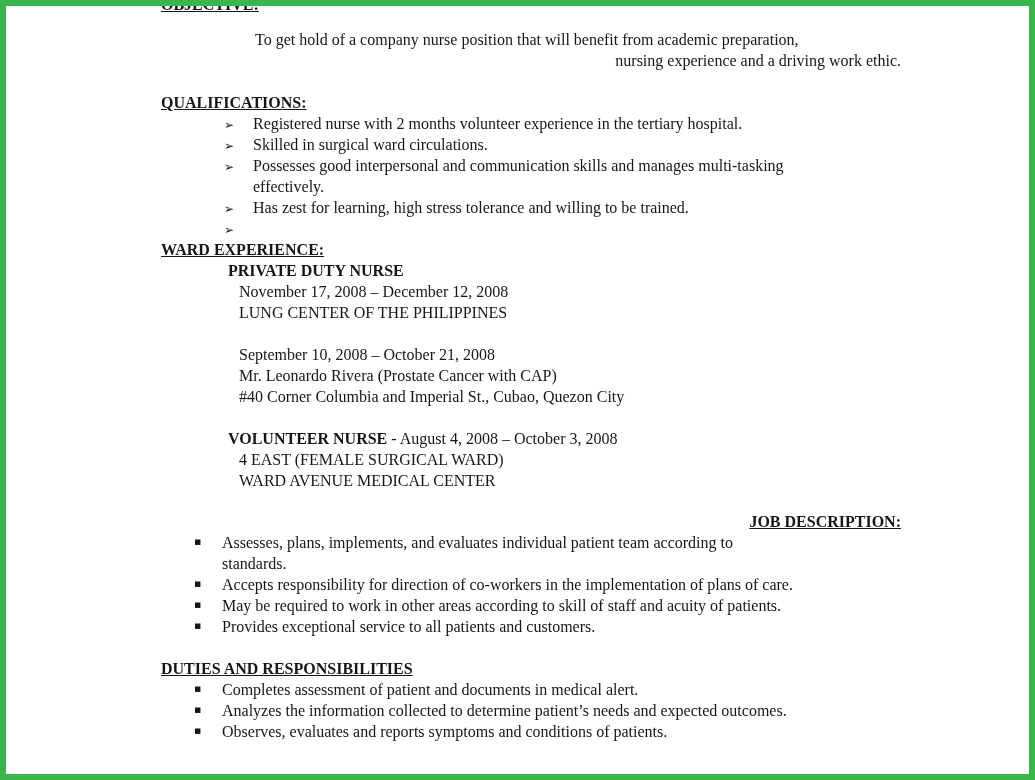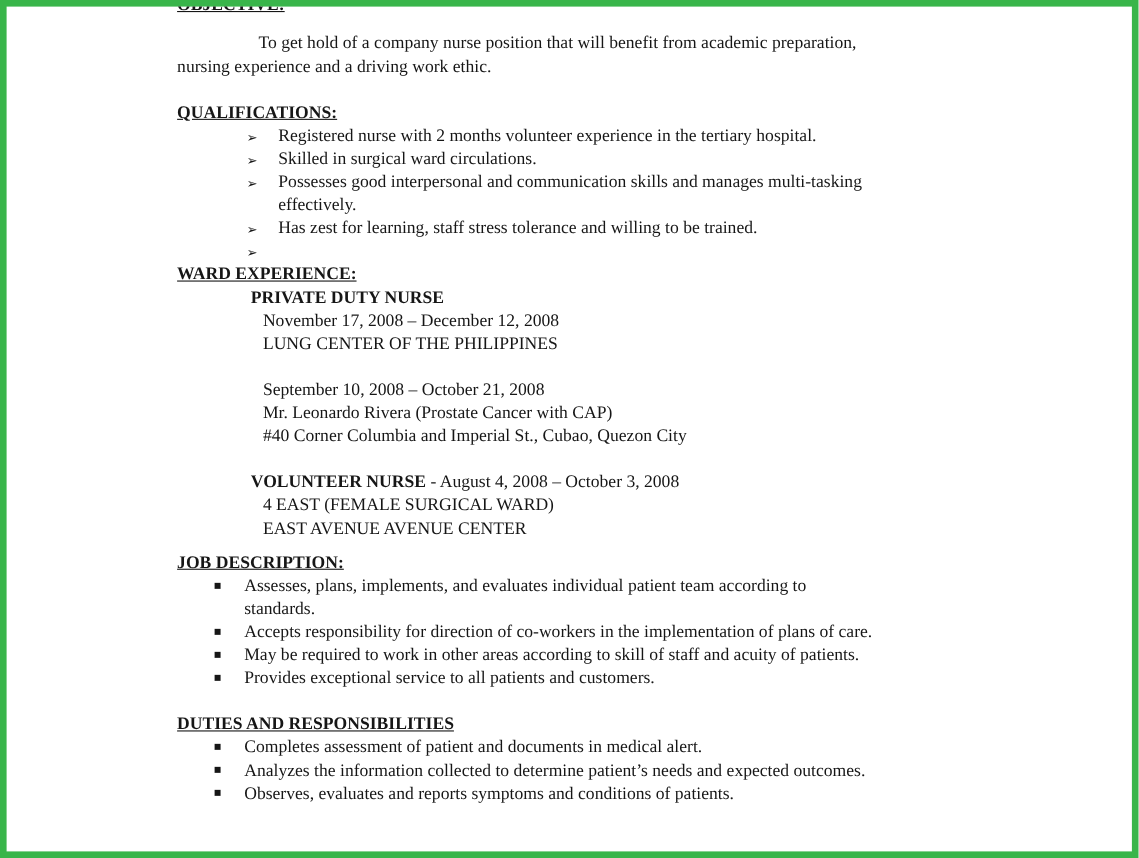--- a/index.html
+++ b/index.html
@@ -19,24 +19,24 @@
     width:740px;
     font-size:16px;
     line-height:21px;
   }
   .section-heading {
     font-weight:bold;
     text-decoration:underline;
     white-space:nowrap;
   }
   .mt-1 { margin-top:21px;text-decoration:underline; }
-  .mt-1b { margin-top:10px; }
+  .mt-1b { margin-top:20px;text-align:right; }
   .line { white-space:nowrap; }
-  .objective-line1 { margin-top:14px; margin-left:74px; }
-  .objective-line2 { margin-left:0; }
+  .objective-line1 { margin-top:14px; margin-left:94px; }
+  .objective-line2 { margin-left:0;text-align:right; }
 
   
   .q-item { position:relative; padding-left:92px; }
   .q-marker {
     position:absolute; left:63px; top:2px;
     font-family:"DejaVu Sans", sans-serif;
     font-size:12px; line-height:21px;
   }
 
   
@@ -72,21 +72,21 @@
     <span class="q-marker">➢</span>
     <div class="line">Skilled in surgical ward circulations.</div>
   </div>
   <div class="q-item">
     <span class="q-marker">➢</span>
     <div class="line">Possesses good interpersonal and communication skills and manages multi-tasking</div>
     <div class="line">effectively.</div>
   </div>
   <div class="q-item">
     <span class="q-marker">➢</span>
-    <div class="line">Has zest for learning, staff stress tolerance and willing to be trained.</div>
+    <div class="line">Has zest for learning, high stress tolerance and willing to be trained.</div>
   </div>
   <div class="q-item">
     <span class="q-marker">➢</span>
   </div>
 
   <div class="section-heading mt-1">WARD EXPERIENCE:</div>
 
   <div class="job-title line">PRIVATE DUTY NURSE</div>
   <div class="job-lines">
     <div class="line">November 17, 2008 – December 12, 2008</div>
@@ -96,21 +96,21 @@
     <div class="line">September 10, 2008 – October 21, 2008</div>
     <div class="line">Mr. Leonardo Rivera (Prostate Cancer with CAP)</div>
     <div class="line">#40 Corner Columbia and Imperial St., Cubao, Quezon City</div>
   </div>
 
   <div class="job-title line job-block-gap">
     <span>VOLUNTEER NURSE</span><span class="job-title-inline-suffix"> - August 4, 2008 – October 3, 2008</span>
   </div>
   <div class="job-lines">
     <div class="line">4 EAST (FEMALE SURGICAL WARD)</div>
-    <div class="line">EAST AVENUE AVENUE CENTER</div>
+    <div class="line">WARD AVENUE MEDICAL CENTER</div>
   </div>
 
   <div class="section-heading mt-1b">JOB DESCRIPTION:</div>
 
   <div class="s-item">
     <span class="s-marker">▪</span>
     <div class="line">Assesses, plans, implements, and evaluates individual patient team according to</div>
     <div class="line">standards.</div>
   </div>
   <div class="s-item">

